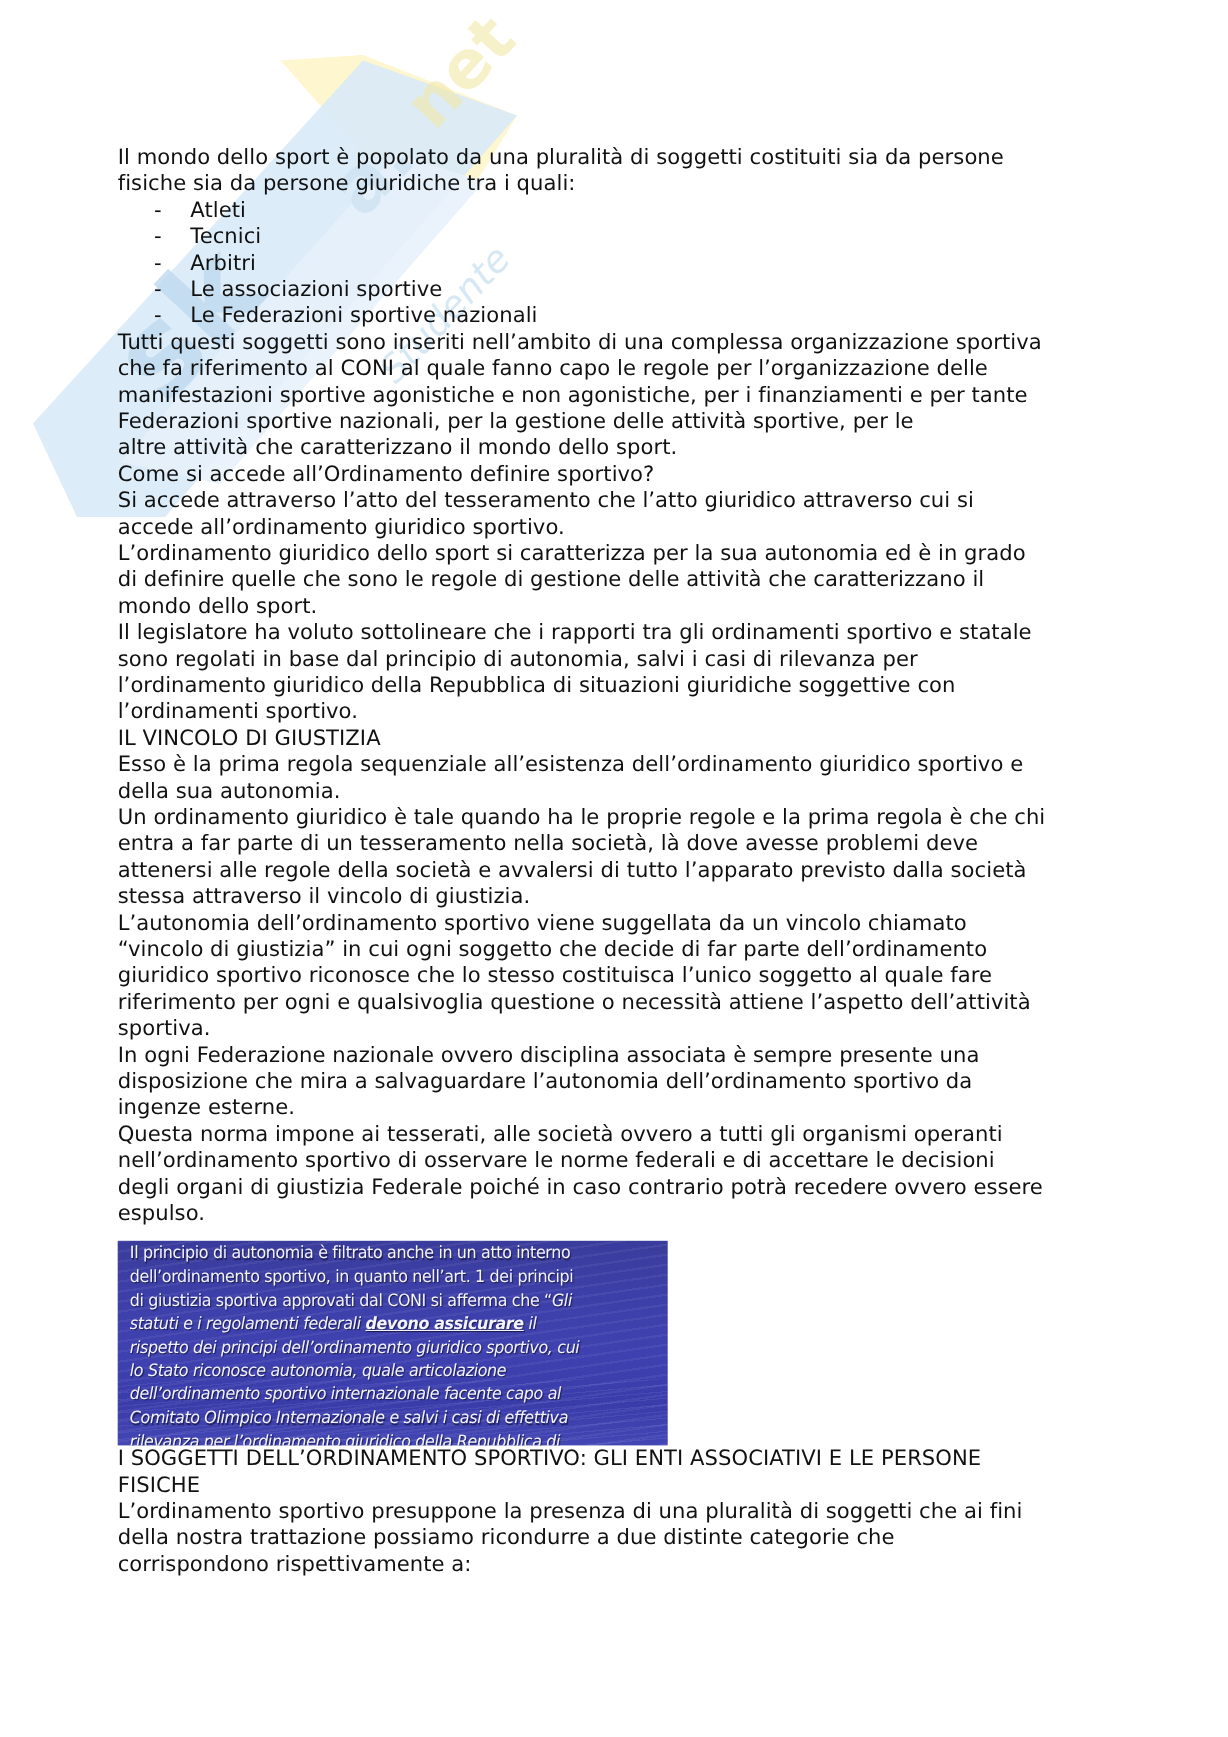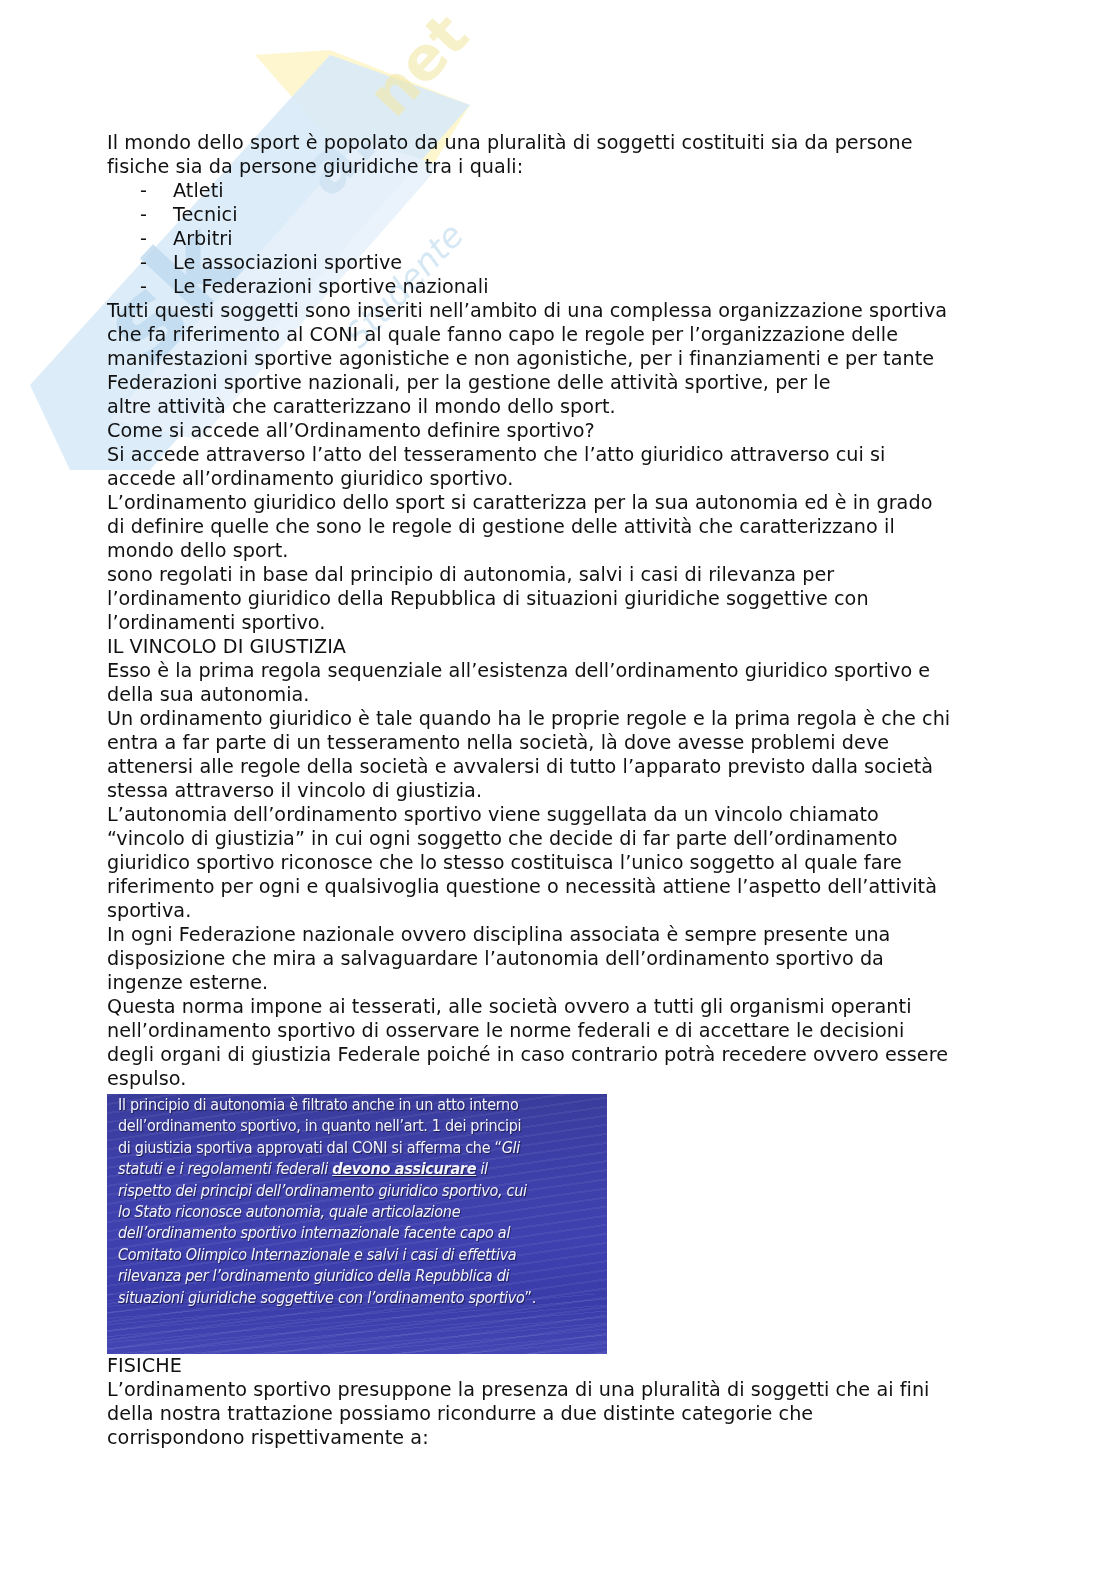--- a/index.html
+++ b/index.html
@@ -46,23 +46,23 @@
     .list li {
       position: relative;
       padding-left: 66px;
     }
     .list li .dash {
       position: absolute;
       left: 33px;
       top: 0;
     }
     .figure {
-      margin-top: 3px;
+      margin-top: 13px;
       width: 500px;
-      height: 260px;
+      height: 186px;
       position: relative;
       background:
         repeating-linear-gradient(172deg, rgba(255,255,255,0.06) 0px, rgba(255,255,255,0.06) 2px, rgba(0,0,0,0) 2px, rgba(0,0,0,0) 9px),
         linear-gradient(180deg, #3a3c9c 0%, #3d3fa8 25%, #3f41b0 55%, #3a3caa 80%, #4446b4 100%);
       overflow: hidden;
       box-sizing: border-box;
       padding: 1px 17px 0 11px;
     }
     .figure::after {
       content: "";
@@ -147,20 +147,21 @@
     <p>accede all’ordinamento giuridico sportivo.</p>
   </div>
 
   <div>
     <p>L’ordinamento giuridico dello sport si caratterizza per la sua autonomia ed è in grado</p>
     <p>di definire quelle che sono le regole di gestione delle attività che caratterizzano il</p>
     <p>mondo dello sport.</p>
   </div>
 
   <div>
+    <p>Il legislatore ha voluto sottolineare che i rapporti tra gli ordinamenti sportivo e statale</p>
     <p>sono regolati in base dal principio di autonomia, salvi i casi di rilevanza per</p>
     <p>l’ordinamento giuridico della Repubblica di situazioni giuridiche soggettive con</p>
     <p>l’ordinamenti sportivo.</p>
   </div>
 
   <p>IL VINCOLO DI GIUSTIZIA</p>
 
   <div>
     <p>Esso è la prima regola sequenziale all’esistenza dell’ordinamento giuridico sportivo e</p>
     <p>della sua autonomia.</p>
@@ -203,20 +204,21 @@
         <div><span class="it">rispetto dei principi dell’ordinamento giuridico sportivo, cui</span></div>
         <div><span class="it">lo Stato riconosce autonomia, quale articolazione</span></div>
         <div><span class="it">dell’ordinamento sportivo internazionale facente capo al</span></div>
         <div><span class="it">Comitato Olimpico Internazionale e salvi i casi di effettiva</span></div>
         <div><span class="it">rilevanza per l’ordinamento giuridico della Repubblica di</span></div>
         <div><span class="it">situazioni giuridiche soggettive con l’ordinamento sportivo</span><span>”.</span></div>
       </div>
   </div>
 
   <div>
+    <p>I SOGGETTI DELL’ORDINAMENTO SPORTIVO: GLI ENTI ASSOCIATIVI E LE PERSONE</p>
     <p>FISICHE</p>
   </div>
 
   <div>
     <p>L’ordinamento sportivo presuppone la presenza di una pluralità di soggetti che ai fini</p>
     <p>della nostra trattazione possiamo ricondurre a due distinte categorie che</p>
     <p>corrispondono rispettivamente a:</p>
   </div>
 
 </div>

